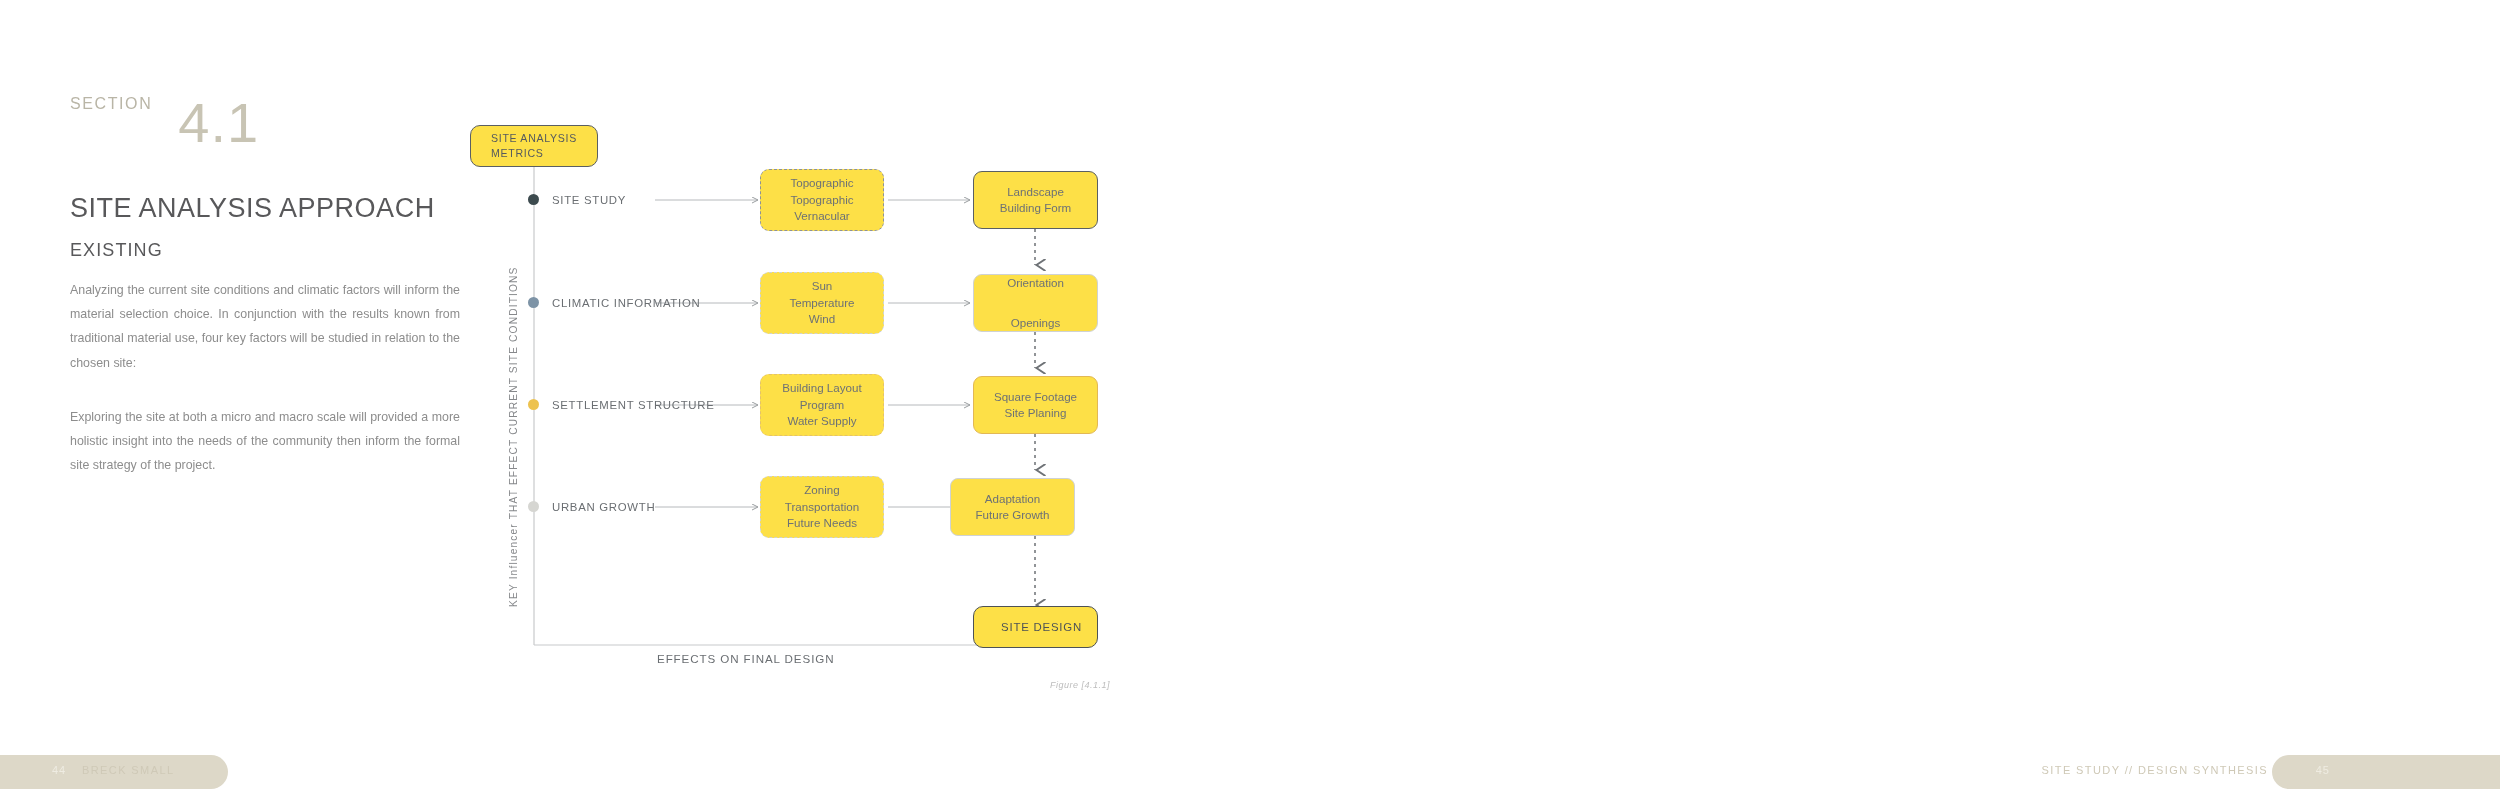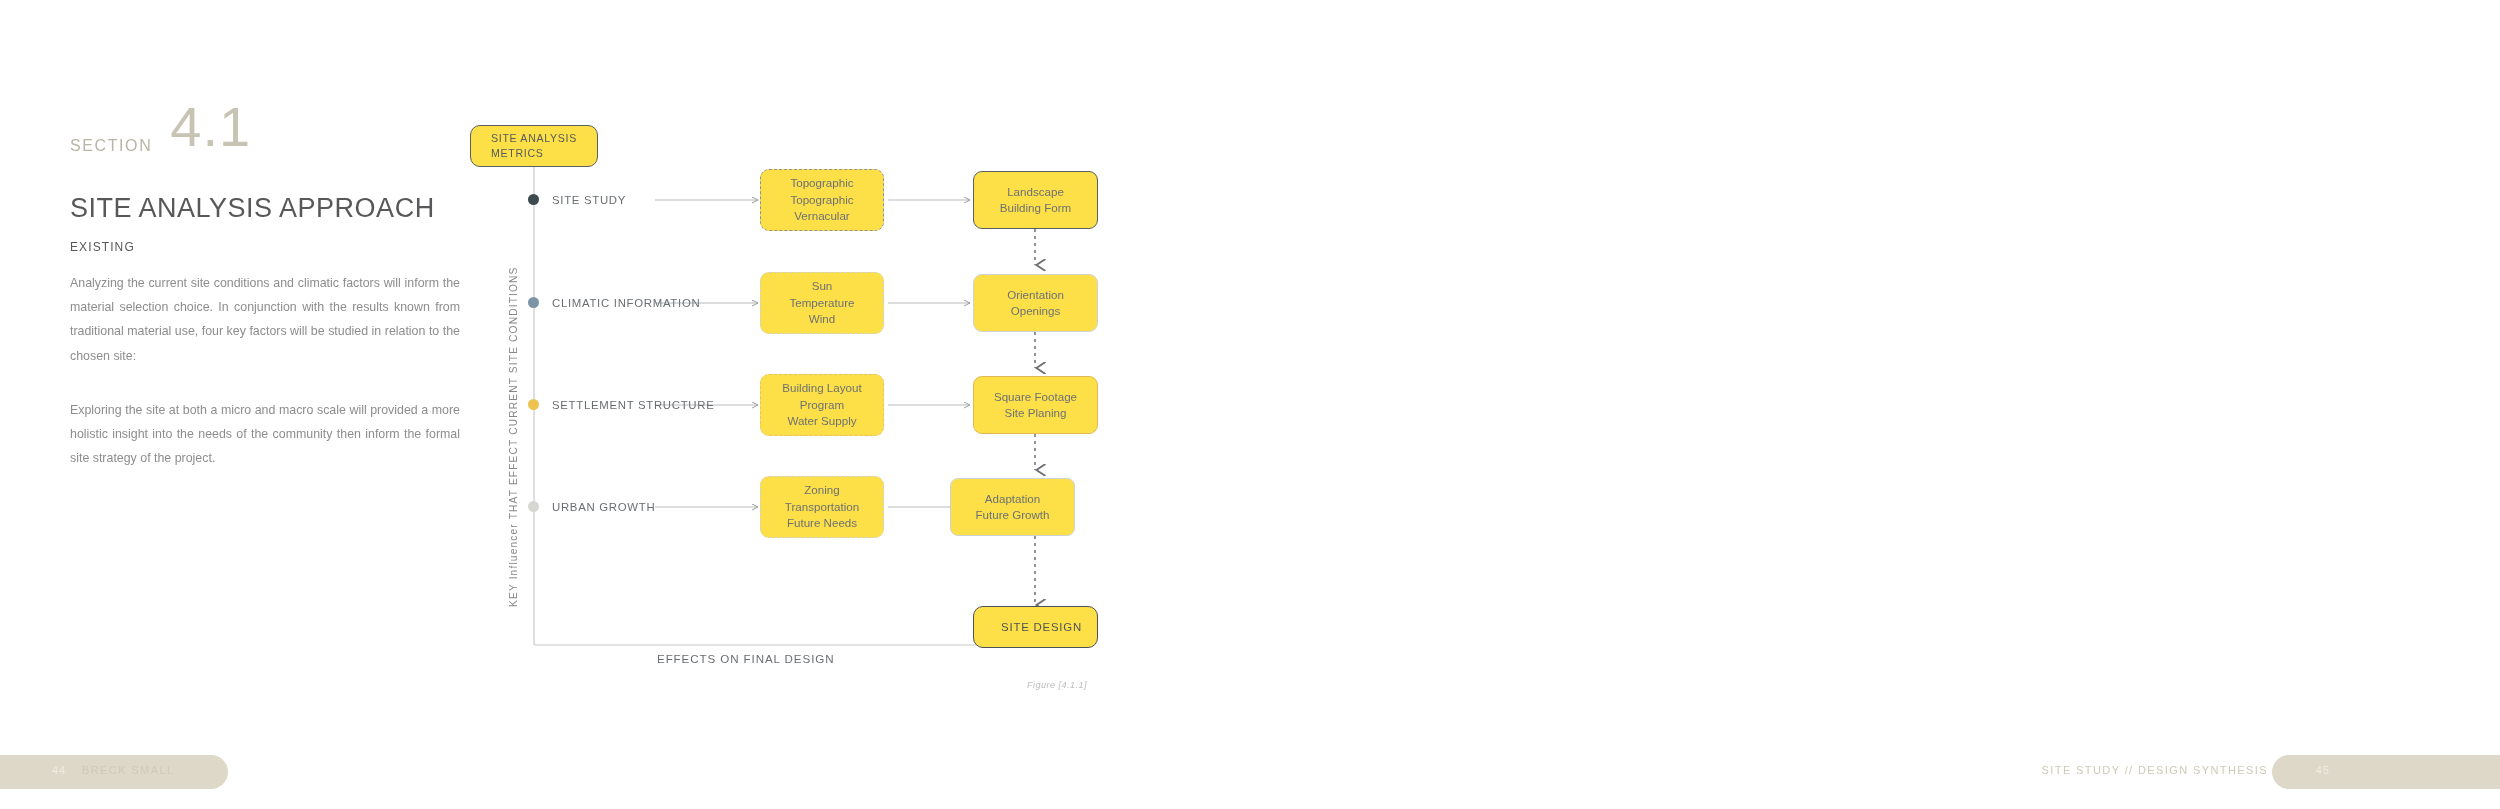--- a/index.html
+++ b/index.html
@@ -8,25 +8,25 @@
     background:#ffffff;
     font-family:"Liberation Sans", sans-serif;
     color:#5c5c5c;
     overflow:hidden;
     position:relative;
   }
   .page{position:absolute;inset:0;}
 
   
   .left-col{position:absolute;left:70px;top:95px;width:390px;}
-  .section-line{display:flex;align-items:flex-end;gap:18px;height:60px;}
+  .section-line{display:flex;align-items:flex-start;gap:26px;height:60px;}
   .section-word{font-size:16px;letter-spacing:1.6px;color:#b9b5a6;font-weight:400;}
   .section-num{font-size:56px;color:#c8c4b4;font-weight:300;letter-spacing:1px;line-height:1;}
   .title{margin-top:38px;font-size:27px;letter-spacing:.5px;color:#58585a;font-weight:400;}
-  .subtitle{margin-top:16px;font-size:12px;letter-spacing:1.1px;color:#58585a;}
+  .subtitle{margin-top:16px;font-size:18px;letter-spacing:1.1px;color:#58585a;}
   .para{margin-top:17px;font-size:12.4px;line-height:1.95;color:#8d8d8d;text-align:justify;}
   .list{margin-top:6px;margin-left:38px;}
   .list div{font-size:12.4px;line-height:1.95;color:#8d8d8d;}
   .para2{margin-top:30px;font-size:12.4px;line-height:1.95;color:#8d8d8d;text-align:justify;}
 
   
   .diagram{position:absolute;left:470px;top:125px;width:740px;height:580px;}
   .dg-svg{position:absolute;left:0;top:0;}
 
   .node{position:absolute;box-sizing:border-box;display:flex;flex-direction:column;
@@ -131,21 +131,21 @@
       <span>Building Form</span>
     </div>
 
     <div class="bullet" style="left:58px;top:172px;background:#7d93a6;"></div>
     <div class="row-label" style="left:82px;top:172px;">CLIMATIC INFORMATION</div>
     <div class="node n-dash light" style="left:290px;top:147px;">
       <span>Sun</span>
       <span>Temperature</span>
       <span>Wind</span>
     </div>
-    <div class="node n-out" style="left:503px;top:149px;">
+    <div class="node n-out" style="left:503px;top:149px;justify-content:space-between;">
       <span>Orientation</span>
       <span>Openings</span>
     </div>
 
     <div class="bullet" style="left:58px;top:274px;background:#edc24f;"></div>
     <div class="row-label" style="left:82px;top:274px;">SETTLEMENT STRUCTURE</div>
     <div class="node n-dash gold" style="left:290px;top:249px;">
       <span>Building Layout</span>
       <span>Program</span>
       <span>Water Supply</span>
@@ -165,21 +165,21 @@
     <div class="node n-out" style="left:480px;top:353px;border-radius:8px;">
       <span>Adaptation</span>
       <span>Future Growth</span>
     </div>
 
     <div class="node n-design" style="left:503px;top:481px;">
       <span>SITE DESIGN</span>
     </div>
 
     <div class="bottom-label" style="left:187px;top:527px;">EFFECTS ON FINAL DESIGN</div>
-    <div class="fig-cap" style="left:557px;top:555px;">Figure [4.1.1]</div>
+    <div class="fig-cap" style="left:580px;top:555px;">Figure [4.1.1]</div>
   </div>
 
   <div class="footer">
     <div class="f-left"></div>
     <div class="f-left-num">44</div>
     <div class="f-left-name">BRECK SMALL</div>
     <div class="f-right"></div>
     <div class="f-right-num">45</div>
     <div class="f-right-name">SITE STUDY // DESIGN SYNTHESIS</div>
   </div>

